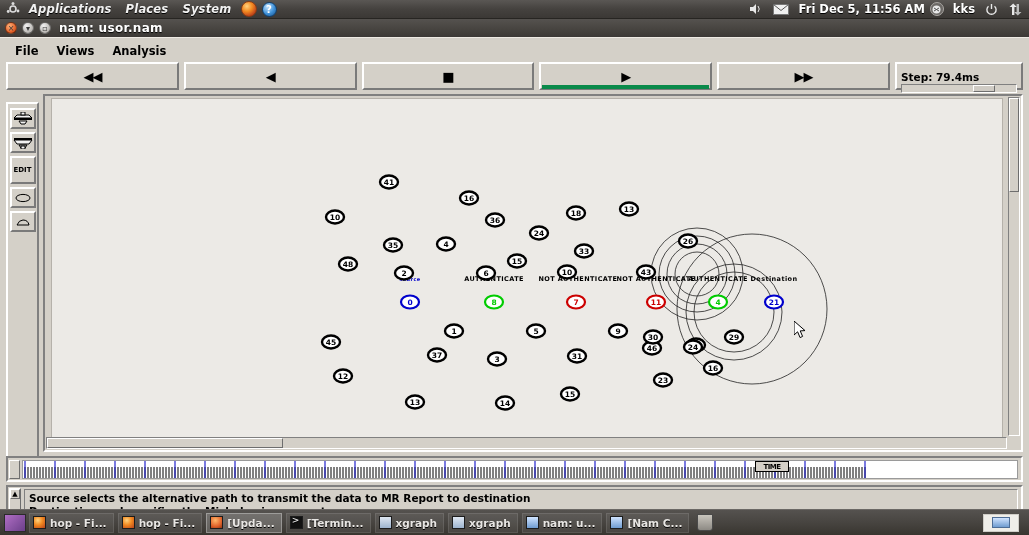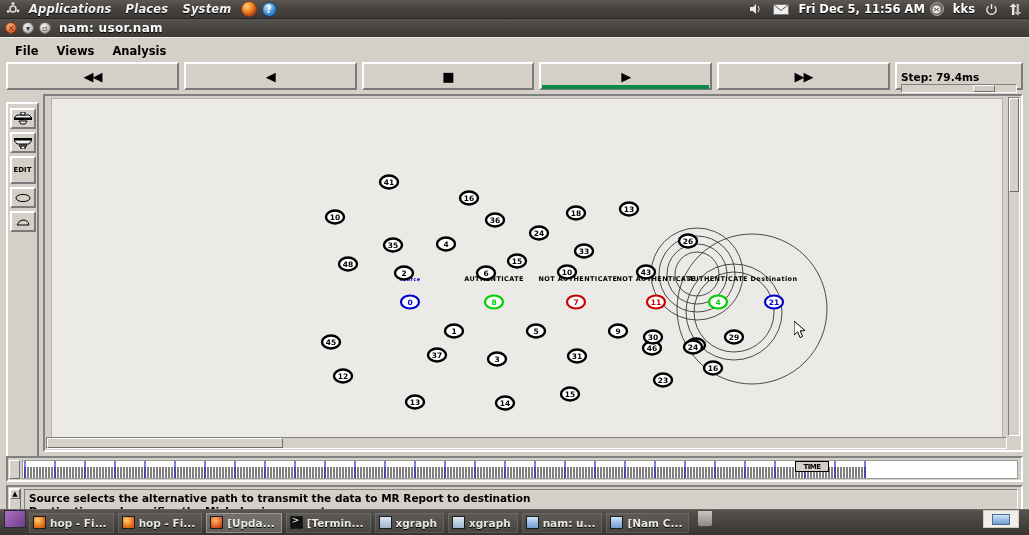--- a/index.html
+++ b/index.html
@@ -178,21 +178,21 @@
     background: #ffffff; border: 1px solid #9a9a9a; overflow: hidden;
   }
   #tl-left-btn {
     position: absolute; left: 1px; top: 2px; width: 11px; height: 19px;
     border: 1px solid; border-color: #ffffff #6e6e6e #6e6e6e #ffffff; background: #d4d0c8;
   }
   #time-marker {
     position: absolute; top: 0px; left: 732px; width: 34px; height: 11px;
     background: #d4d0c8; border: 1px solid #000;
     font-size: 7px; font-weight: bold; text-align: center; line-height: 10px;
-    color: #000; letter-spacing: -.5px; z-index: 4; cursor: pointer; margin-left: 40px;
+    color: #000; letter-spacing: -.5px; z-index: 4; cursor: pointer;
   }
 
   
   #console-wrap {
     position: absolute; left: 6px; top: 447px; width: 1017px; height: 55px;
     border: 2px solid; border-color: #808080 #ffffff #ffffff #808080;
     background: #d4d0c8;
   }
   #console-scroll {
     position: absolute; left: 1px; top: 1px; width: 12px; bottom: 1px;
@@ -212,21 +212,21 @@
   .console-line {
     font-size: 10.5px; font-weight: bold; color: #000; line-height: 13px;
     white-space: nowrap; font-family: "DejaVu Sans", "Liberation Sans", sans-serif;
   }
 
   
   #taskbar {
     position: absolute; left: 0; top: 509px; width: 1029px; height: 26px;
     background: linear-gradient(to bottom, #55524f 0%, #46433f 55%, #38352f 100%);
     border-top: 1px solid #6b6865;
-    display: flex; 
+    display: flex; align-items: center;
   }
   #show-desktop {
     width: 22px; height: 18px; margin: 0 3px 0 4px;
     background: linear-gradient(135deg,#b06ec4,#6b3f8a);
     border: 1px solid #2b2b2b;
   }
   .task {
     height: 20px; margin-right: 4px; padding: 0 6px 0 3px;
     display: flex; align-items: center; gap: 4px;
     background: rgba(255,255,255,.07);

